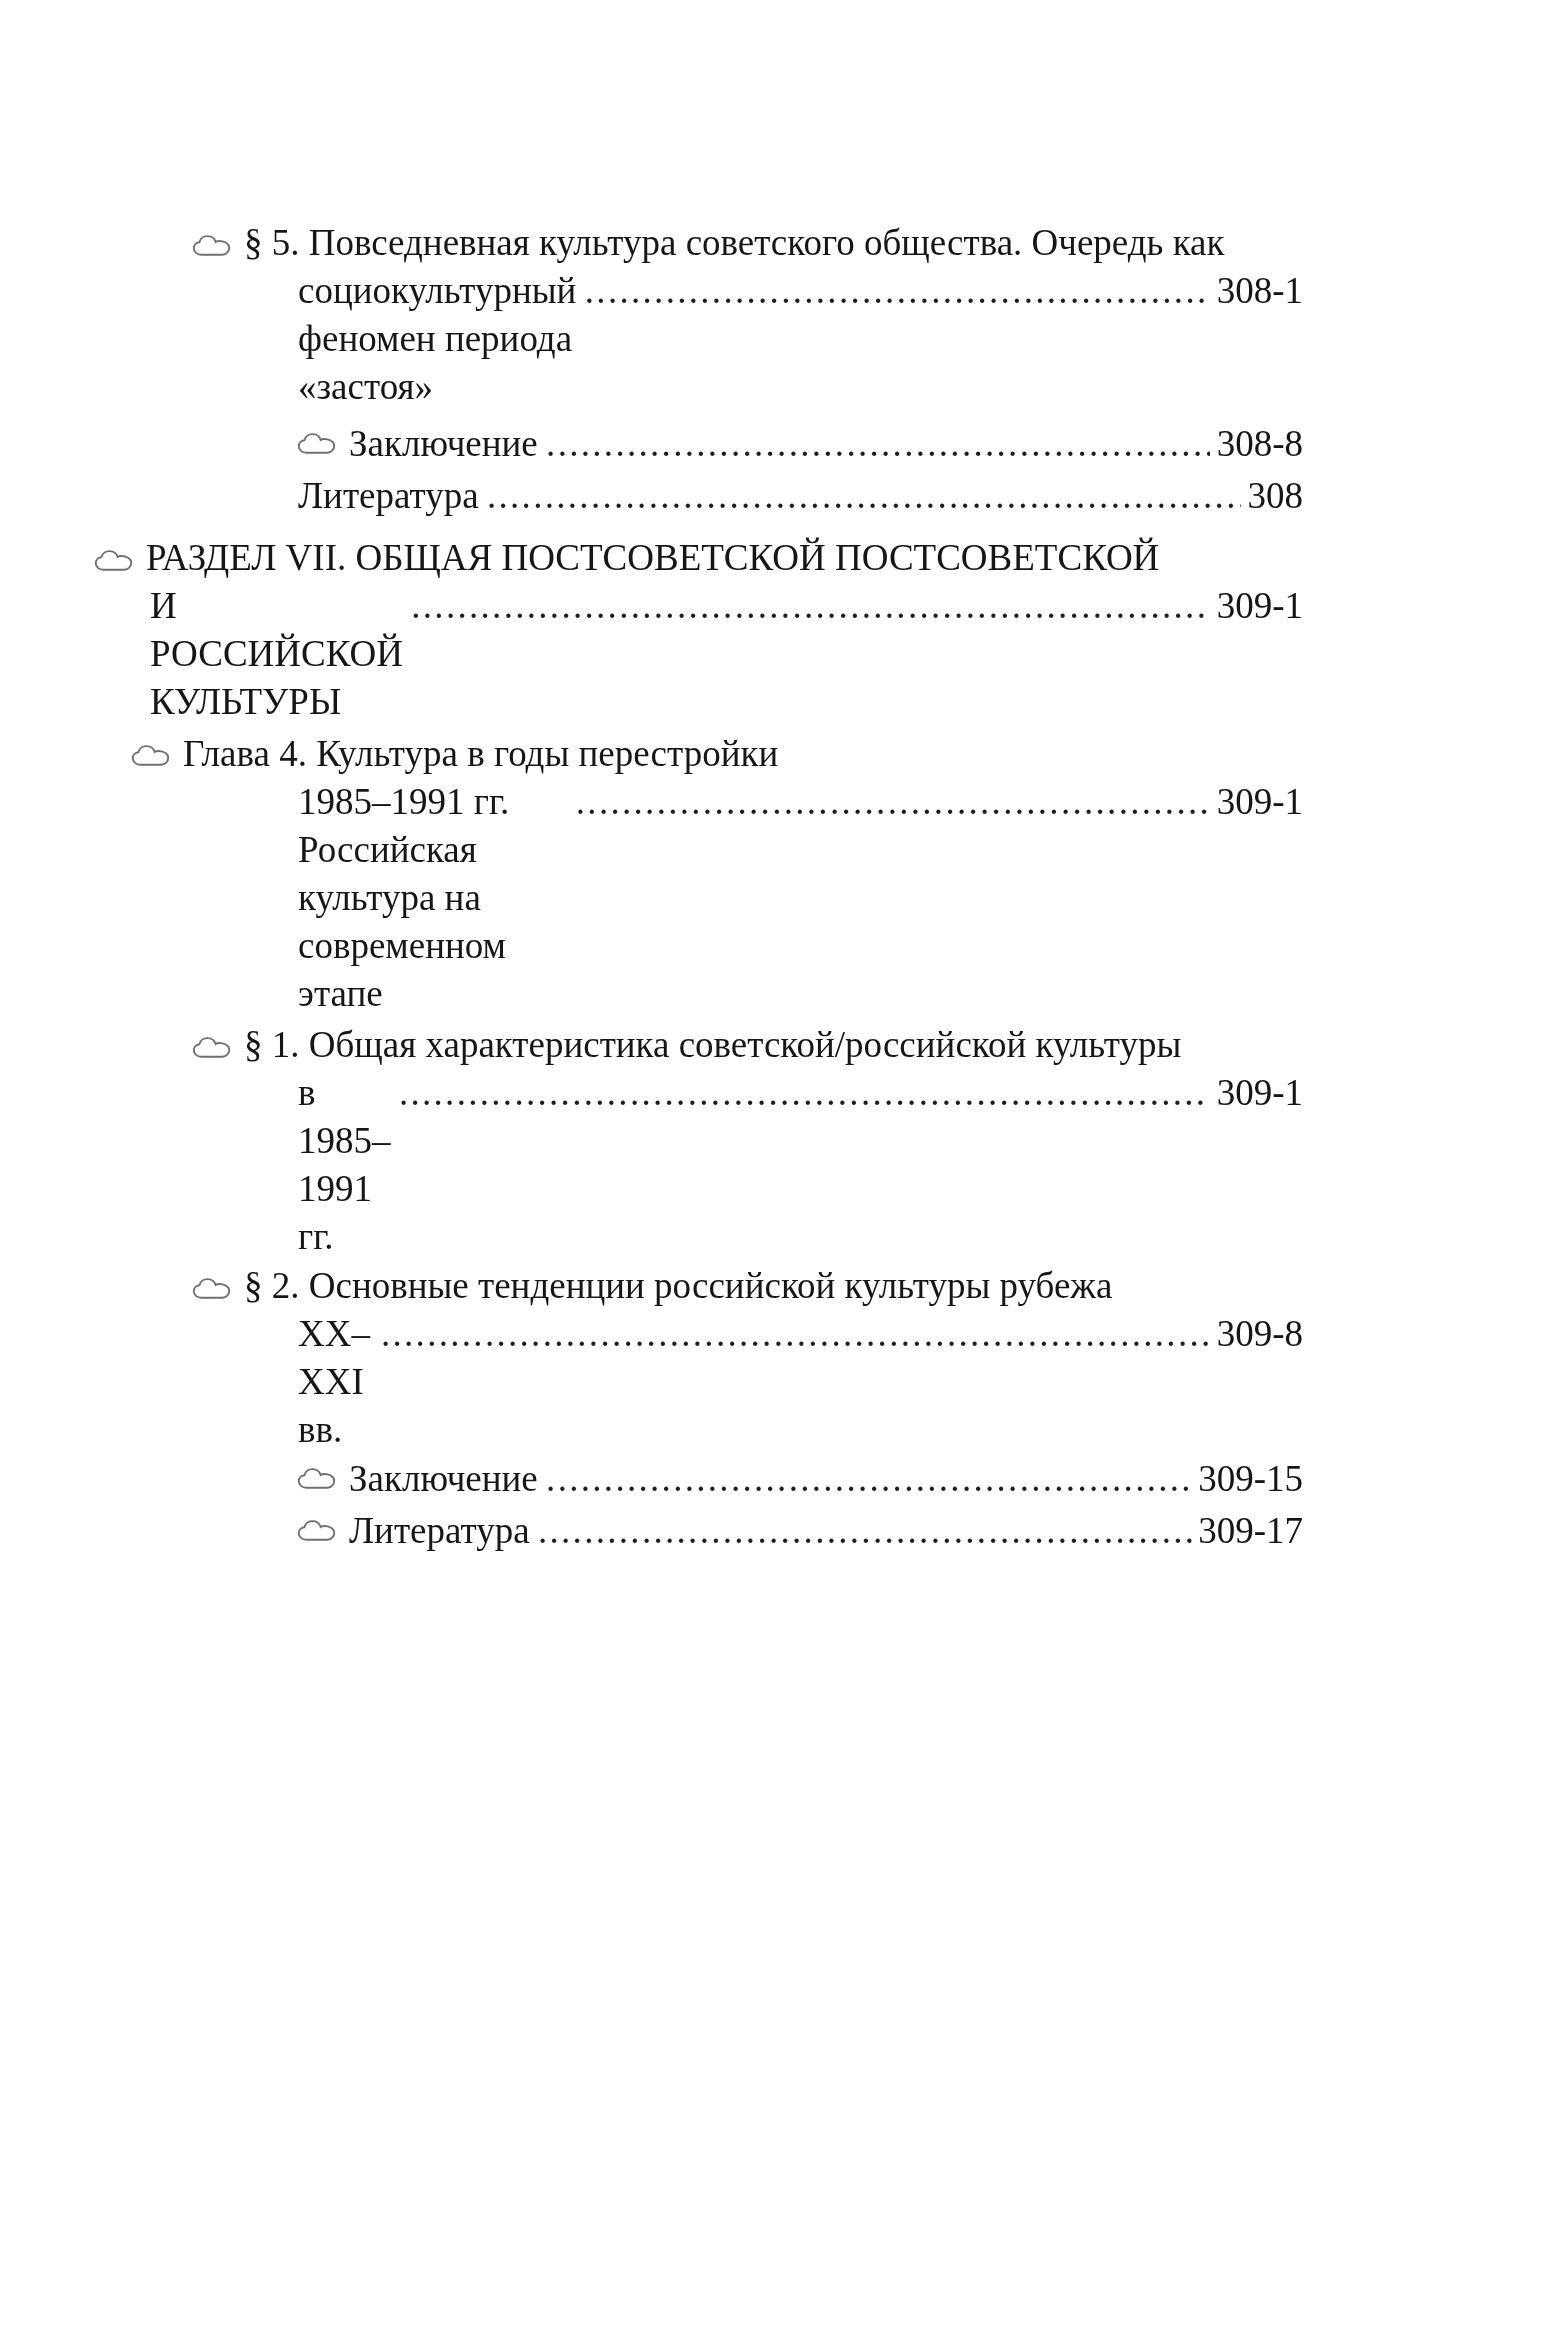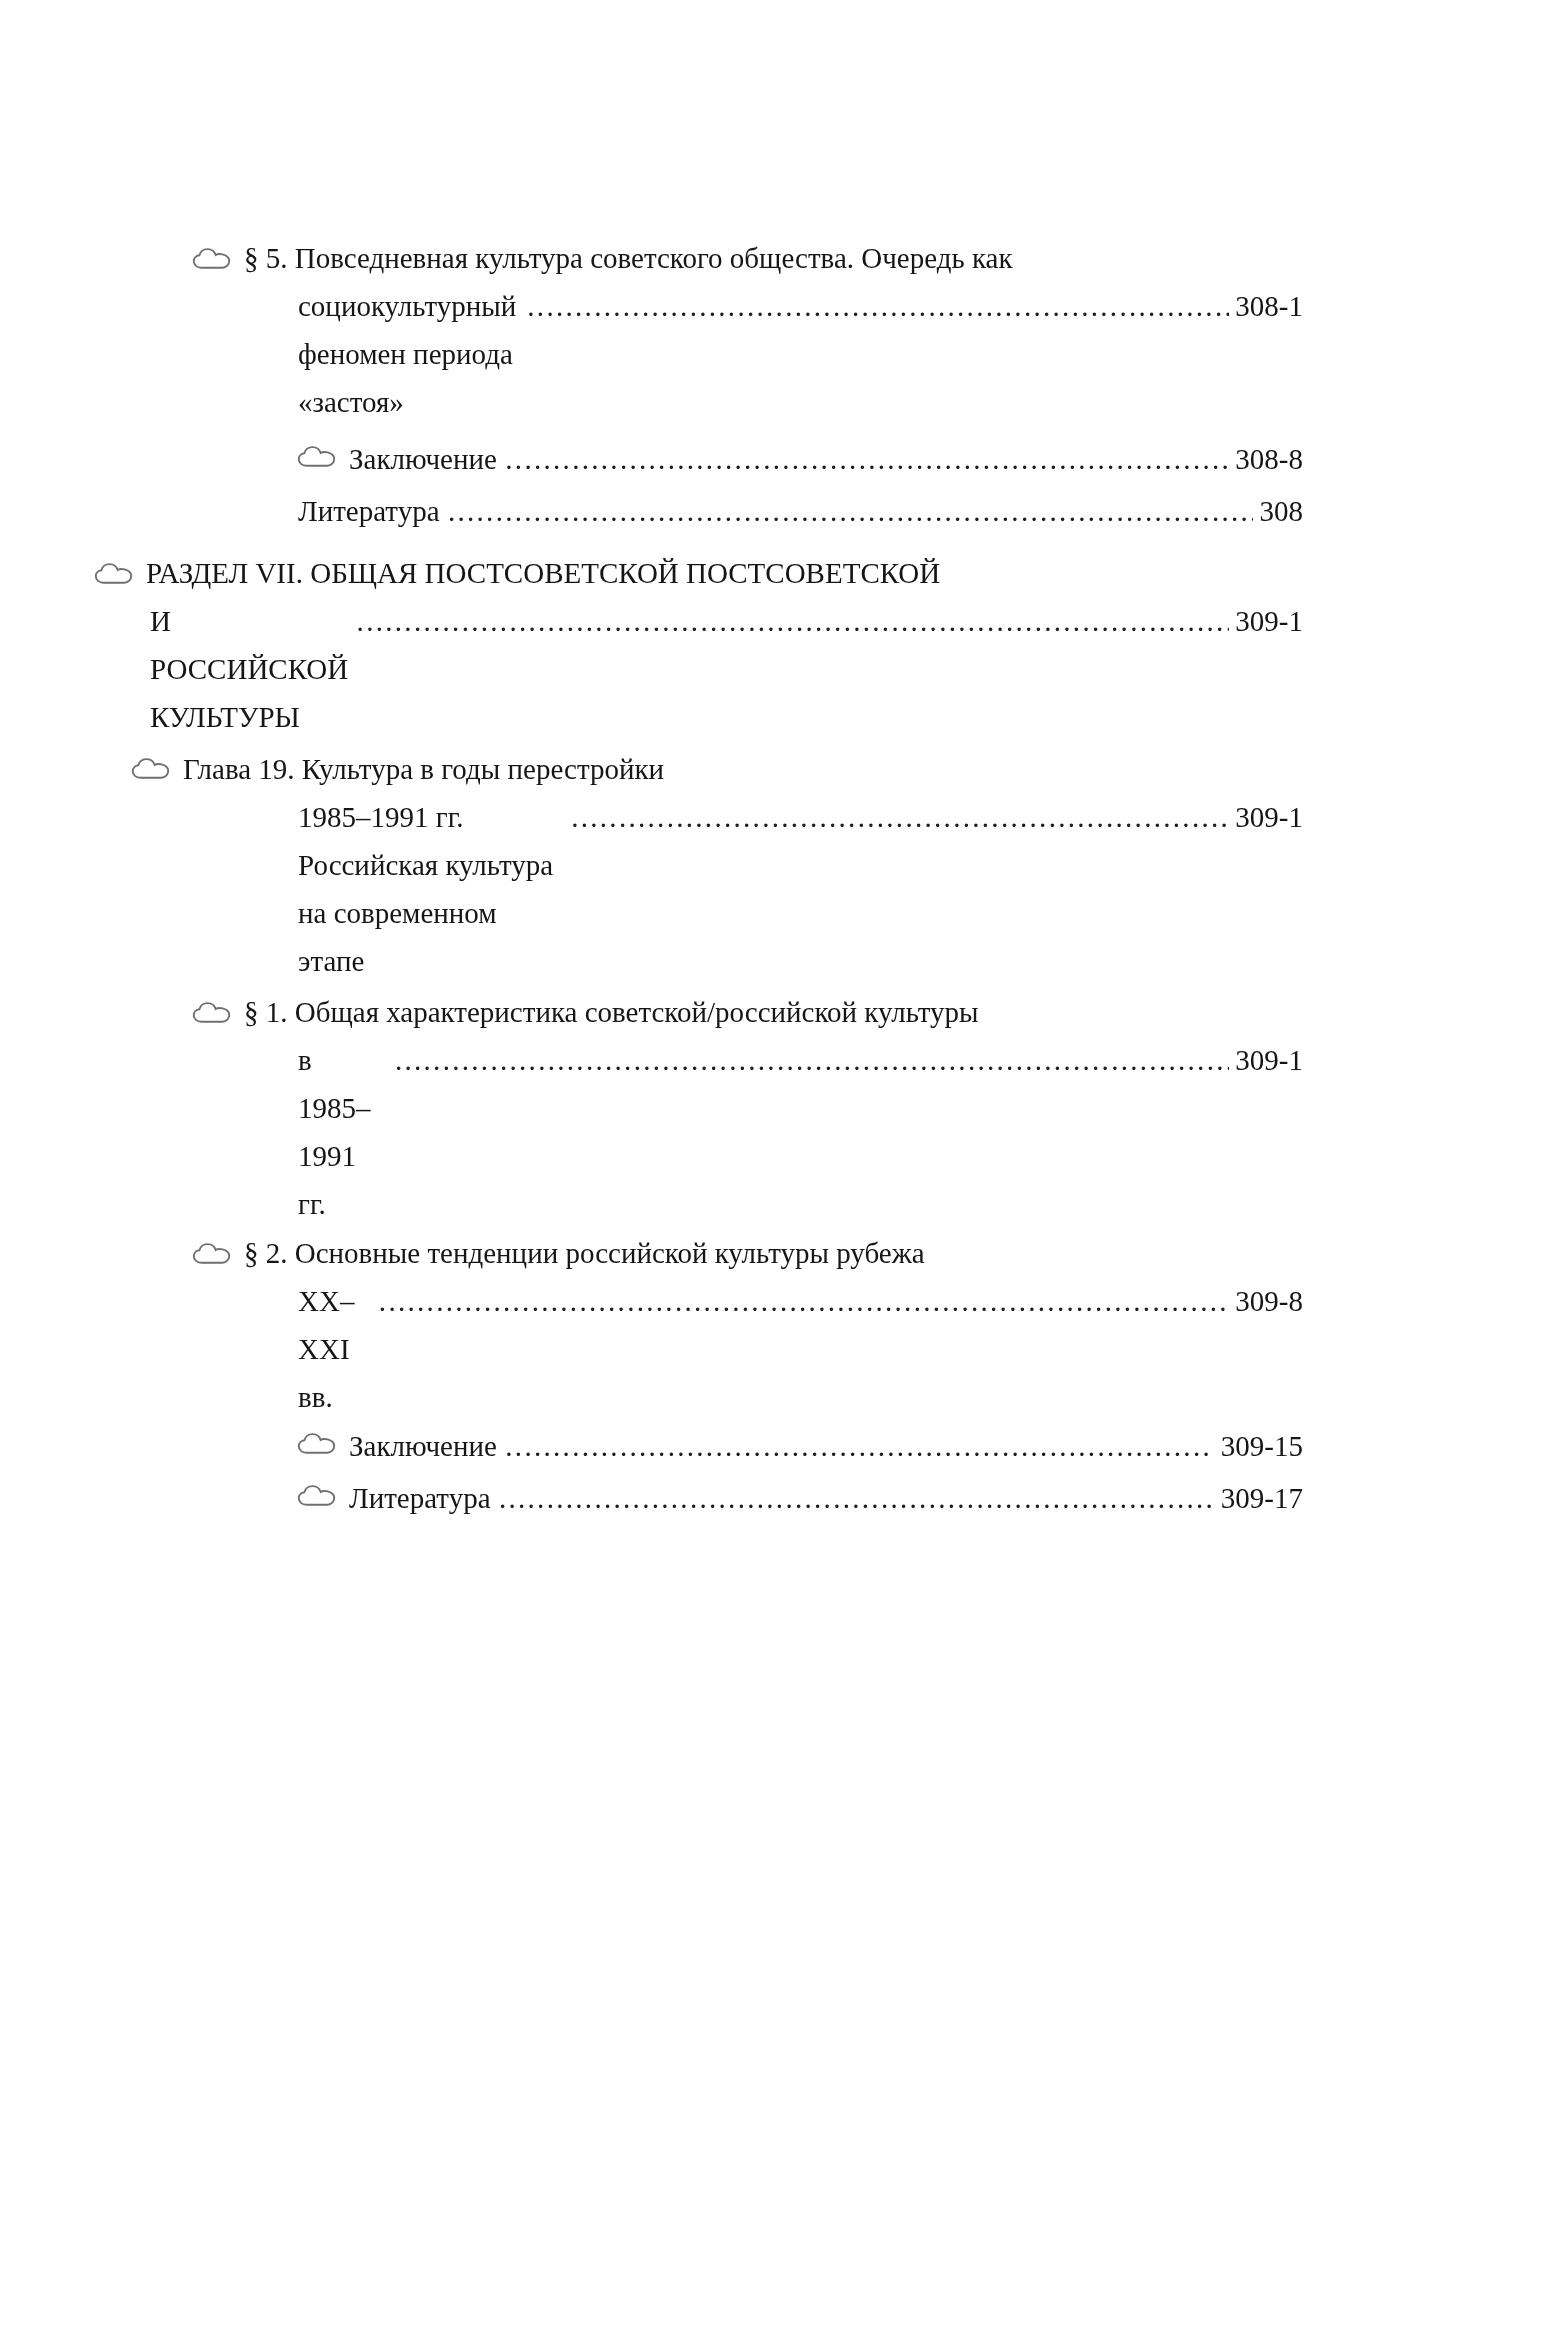--- a/index.html
+++ b/index.html
@@ -10,24 +10,24 @@
   body {
     width: 1561px;
     height: 2344px;
     background: #ffffff;
     font-family: "Liberation Serif", serif;
     color: #161616;
     position: relative;
   }
   .toc {
     position: absolute;
-    top: 234px;
+    top: 219px;
     left: 93px;
     width: 1210px;
-    font-size: 29px;
+    font-size: 37px;
     line-height: 48px;
   }
   .entry { margin-bottom: 6.5px; }
   .entry.mb14 { margin-bottom: 14px; }
   .entry.mb10 { margin-bottom: 9.3px; }
   .entry.mb4  { margin-bottom: 3.7px; }
   .entry.mb0  { margin-bottom: 0.9px; }
 
   .flexline {
     display: flex;
@@ -116,21 +116,21 @@
         <span>И РОССИЙСКОЙ КУЛЬТУРЫ</span>
         <span class="dots"></span>
         <span class="pg">309-1</span>
       </div>
     </div>
 
     <div class="entry mb4">
       <div class="ml40">
         <span class="cloud-icon"><svg viewBox="0 0 44 26">
               <path d="M11 22.5 C6.3 22.5 2.8 19.3 2.8 15.4 C2.8 11.9 5.4 9.2 8.9 8.9 C10 5 13.6 2.3 17.7 2.3 C21.9 2.3 25.4 5 26.5 8.7 C27.6 8 28.9 7.6 30.3 7.6 C34.6 7.6 41.2 9.4 41.2 14.9 C41.2 19.1 38 22.5 33.8 22.5 Z" fill="none" stroke="#6f6f6f" stroke-width="2"></path>
-            </svg></span><span>Глава 19. Культура в годы перестройки</span>
+            </svg></span><span>Глава 4. Культура в годы перестройки</span>
       </div>
       <div class="flexline ml220">
         <span>1985–1991 гг. Российская культура на современном этапе</span>
         <span class="dots"></span>
         <span class="pg">309-1</span>
       </div>
     </div>
 
     <div class="entry mb0">
       <div class="ml105">

